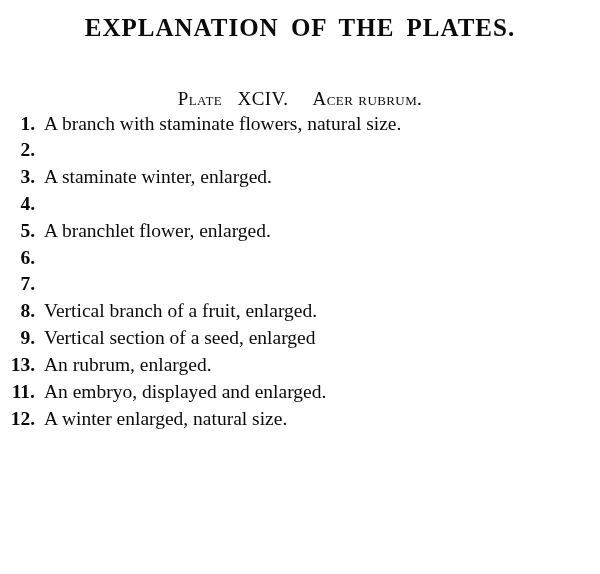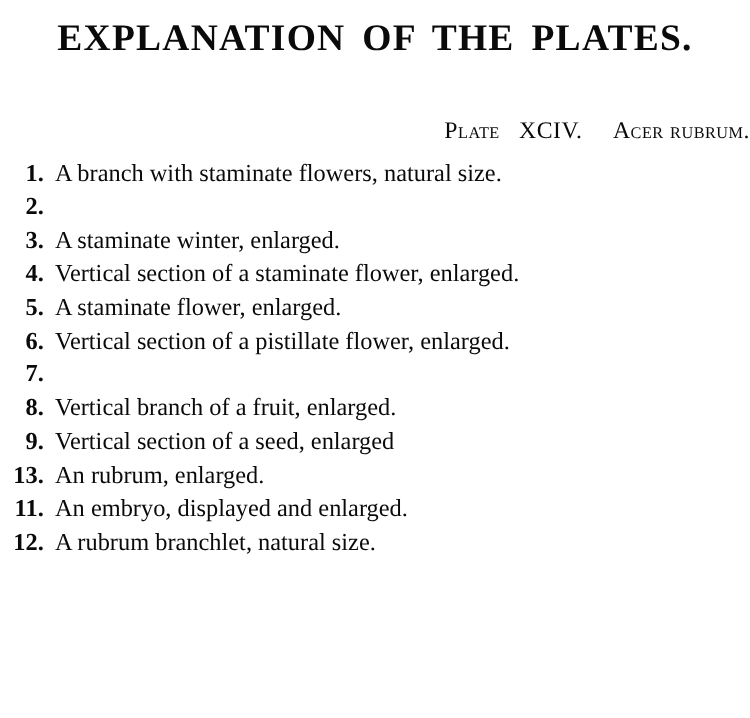--- a/index.html
+++ b/index.html
@@ -16,33 +16,32 @@
   }
   .page {
     width: 600px;
     height: 574px;
     box-sizing: border-box;
     padding: 0;
     position: relative;
   }
   .page-title {
     text-align: center;
-    font-size: 30px;
+    font-size: 25px;
     letter-spacing: 1.0px;
     word-spacing: 5px;
     font-weight: 700;
     margin-top: 14px;
     margin-bottom: 0;
     font-family: "Liberation Serif", serif;
   }
   .plate-heading {
-    text-align: right;
+    text-align: center;
     font-size: 19px;
     margin-top: 46px;
-    margin-bottom: 10px;
     font-weight: 400;
     letter-spacing: 0.4px;
   }
   .plate-heading .smallcaps-lead {
     font-size: 19px;
   }
   .sc {
     font-variant: small-caps;
   }
   .plate-heading .gap {
@@ -97,29 +96,27 @@
     </li>
     <li>
       <span class="num">2.</span>
     </li>
     <li>
       <span class="num">3.</span>
       <span class="txt">A staminate winter, enlarged.</span>
     </li>
     <li>
       <span class="num">4.</span>
-      <span class="txt">Vertical section of a staminate flower, enlarged.</span>
     </li>
     <li>
       <span class="num">5.</span>
-      <span class="txt">A staminate flower, enlarged.</span>
+      <span class="txt">A branchlet flower, enlarged.</span>
     </li>
     <li>
       <span class="num">6.</span>
-      <span class="txt">Vertical section of a pistillate flower, enlarged.</span>
     </li>
     <li>
       <span class="num">7.</span>
     </li>
     <li>
       <span class="num">8.</span>
       <span class="txt">Vertical branch of a fruit, enlarged.</span>
     </li>
     <li>
       <span class="num">9.</span>
@@ -128,17 +125,17 @@
     <li>
       <span class="num">13.</span>
       <span class="txt">An rubrum, enlarged.</span>
     </li>
     <li>
       <span class="num">11.</span>
       <span class="txt">An embryo, displayed and enlarged.</span>
     </li>
     <li>
       <span class="num">12.</span>
-      <span class="txt">A rubrum branchlet, natural size.</span>
+      <span class="txt">A winter enlarged, natural size.</span>
     </li>
   </ol>
 
 </div>
 
 </body></html>

